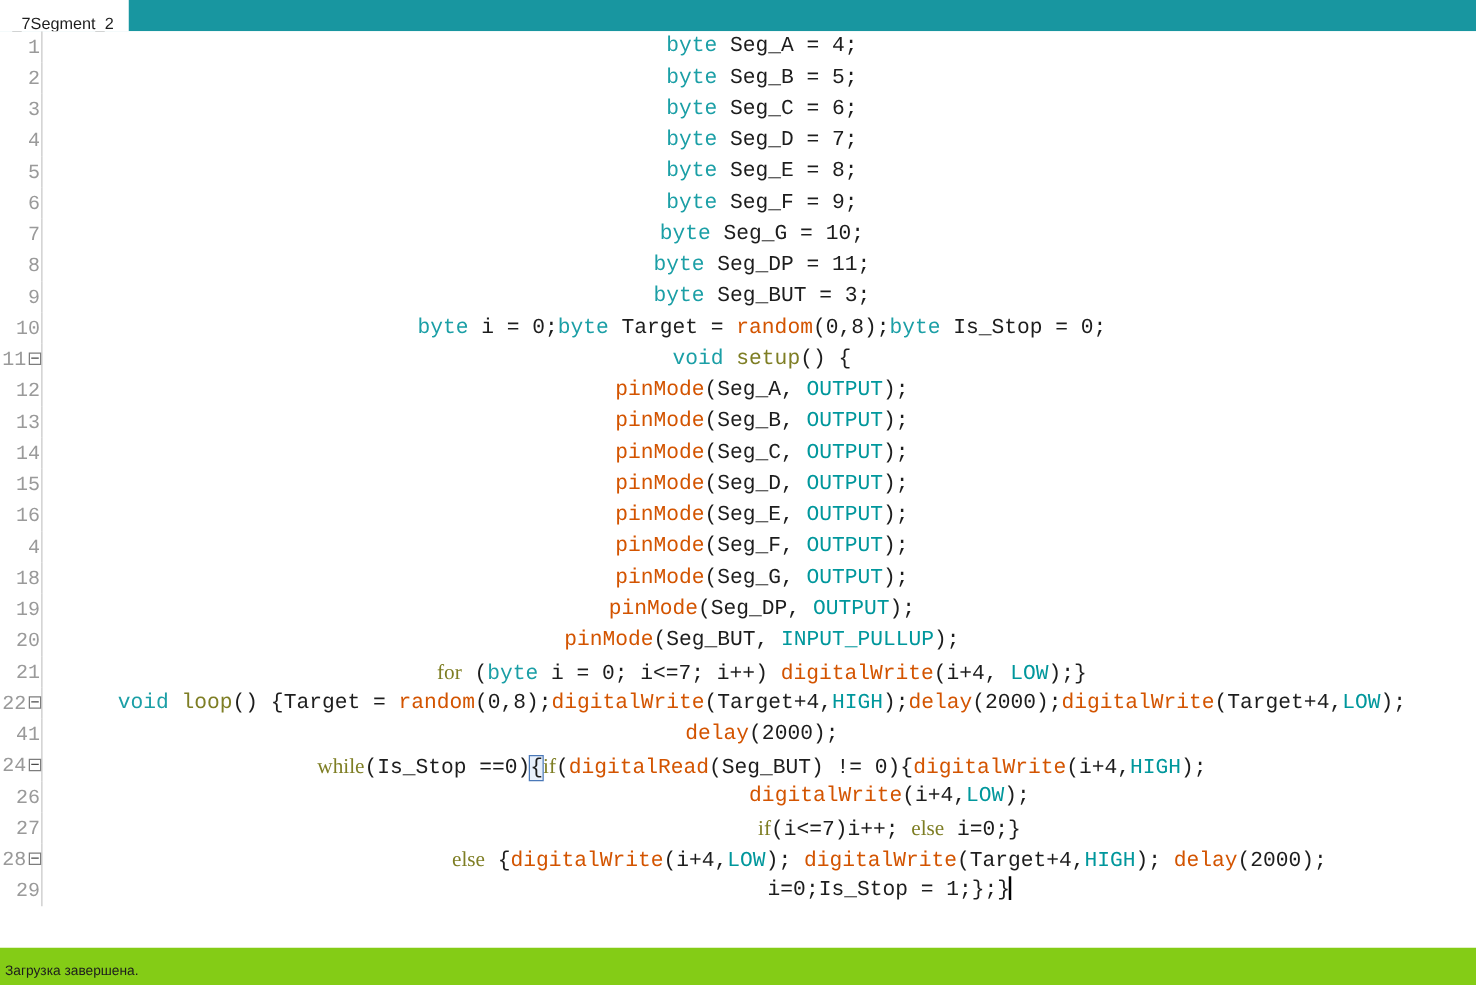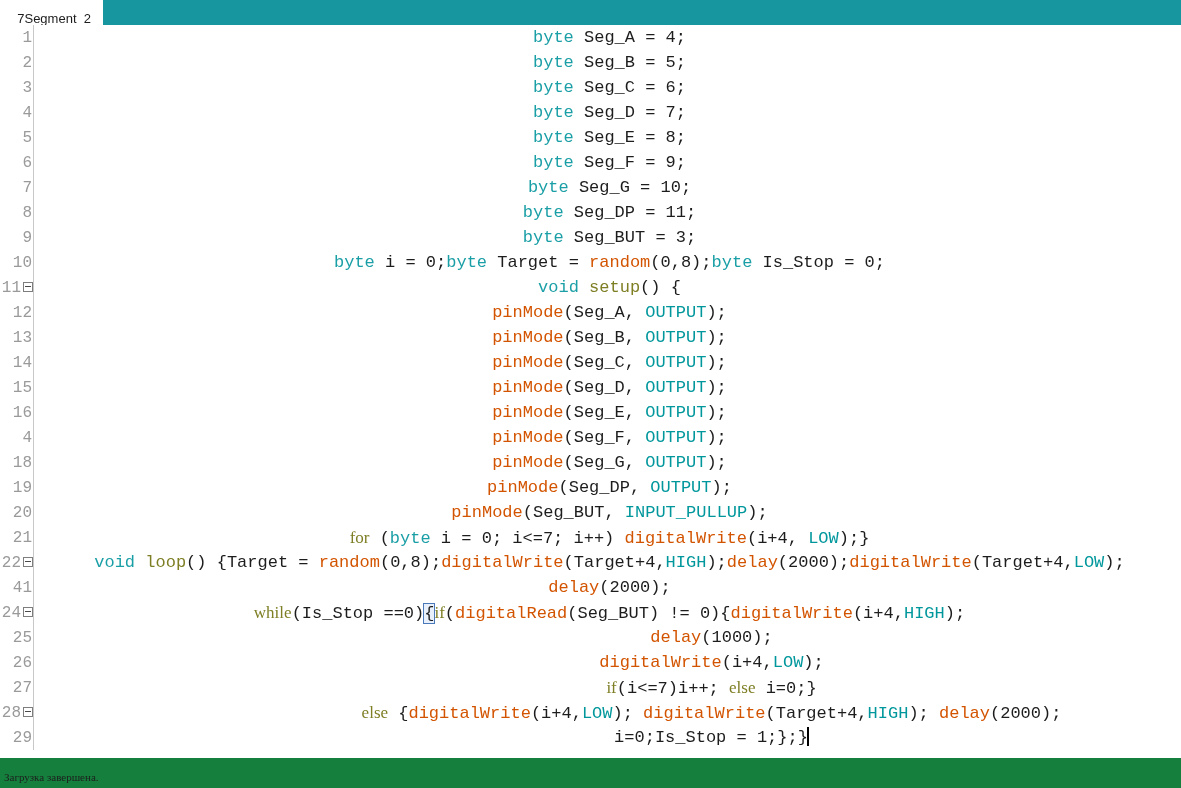--- a/index.html
+++ b/index.html
@@ -132,24 +132,24 @@
     height: 19px;
     background: #000000;
     vertical-align: -4px;
     margin-left: -1px;
   }
 
   
   .statusbar {
     flex: 0 0 auto;
     height: 30px;
-    background: #15803d;
+    background: #84cc16;
     color: #1d1d1d;
     font-size: 11px;
-    font-family: Liberation Serif, serif;
+    font-family: Liberation Sans, sans-serif;
     display: flex;
     align-items: center;
     padding-left: 4px;
   }
   .status-text { line-height: 1; padding-top: 8px; }
 </style>
 </head>
 <body>
 
 <div id="app">
@@ -179,21 +179,20 @@
         <div class="line"><div class="gutter"><span class="num">15</span></div><div class="sep"></div><div class="txt"><span class="t-fn">pinMode</span>(Seg_D, <span class="t-const">OUTPUT</span>);</div></div>
         <div class="line"><div class="gutter"><span class="num">16</span></div><div class="sep"></div><div class="txt"><span class="t-fn">pinMode</span>(Seg_E, <span class="t-const">OUTPUT</span>);</div></div>
         <div class="line"><div class="gutter"><span class="num">4</span></div><div class="sep"></div><div class="txt"><span class="t-fn">pinMode</span>(Seg_F, <span class="t-const">OUTPUT</span>);</div></div>
         <div class="line"><div class="gutter"><span class="num">18</span></div><div class="sep"></div><div class="txt"><span class="t-fn">pinMode</span>(Seg_G, <span class="t-const">OUTPUT</span>);</div></div>
         <div class="line"><div class="gutter"><span class="num">19</span></div><div class="sep"></div><div class="txt"><span class="t-fn">pinMode</span>(Seg_DP, <span class="t-const">OUTPUT</span>);</div></div>
         <div class="line"><div class="gutter"><span class="num">20</span></div><div class="sep"></div><div class="txt"><span class="t-fn">pinMode</span>(Seg_BUT, <span class="t-const">INPUT_PULLUP</span>);</div></div>
         <div class="line"><div class="gutter"><span class="num">21</span></div><div class="sep"></div><div class="txt"><span class="t-ctl">for</span> (<span class="t-kw">byte</span> i = 0; i&lt;=7; i++) <span class="t-fn">digitalWrite</span>(i+4, <span class="t-const">LOW</span>);}</div></div>
         <div class="line"><div class="gutter has-fold"><span class="num">22</span><span class="fold"></span></div><div class="sep"></div><div class="txt"><span class="t-kw">void</span> <span class="t-id">loop</span>() {Target = <span class="t-fn">random</span>(0,8);<span class="t-fn">digitalWrite</span>(Target+4,<span class="t-const">HIGH</span>);<span class="t-fn">delay</span>(2000);<span class="t-fn">digitalWrite</span>(Target+4,<span class="t-const">LOW</span>);</div></div>
         <div class="line"><div class="gutter"><span class="num">41</span></div><div class="sep"></div><div class="txt"><span class="t-fn">delay</span>(2000);</div></div>
         <div class="line"><div class="gutter has-fold"><span class="num">24</span><span class="fold"></span></div><div class="sep"></div><div class="txt"><span class="t-ctl">while</span>(Is_Stop ==0)<span class="brace-hl">{</span><span class="t-ctl">if</span>(<span class="t-fn">digitalRead</span>(Seg_BUT) != 0){<span class="t-fn">digitalWrite</span>(i+4,<span class="t-const">HIGH</span>);</div></div>
-        <div class="line"><div class="gutter"><span class="num">25</span></div><div class="sep"></div><div class="txt">                    <span class="t-fn">delay</span>(1000);</div></div>
         <div class="line"><div class="gutter"><span class="num">26</span></div><div class="sep"></div><div class="txt">                    <span class="t-fn">digitalWrite</span>(i+4,<span class="t-const">LOW</span>);</div></div>
         <div class="line"><div class="gutter"><span class="num">27</span></div><div class="sep"></div><div class="txt">                    <span class="t-ctl">if</span>(i&lt;=7)i++; <span class="t-ctl">else</span> i=0;}</div></div>
         <div class="line"><div class="gutter has-fold"><span class="num">28</span><span class="fold"></span></div><div class="sep"></div><div class="txt">                    <span class="t-ctl">else</span> {<span class="t-fn">digitalWrite</span>(i+4,<span class="t-const">LOW</span>); <span class="t-fn">digitalWrite</span>(Target+4,<span class="t-const">HIGH</span>); <span class="t-fn">delay</span>(2000);</div></div>
         <div class="line"><div class="gutter"><span class="num">29</span></div><div class="sep"></div><div class="txt">                    i=0;Is_Stop = 1;};}<span class="caret"></span></div></div>
       </div>
   </div>
 
   <div class="statusbar">
     <span class="status-text">Загрузка завершена.</span>
   </div>

